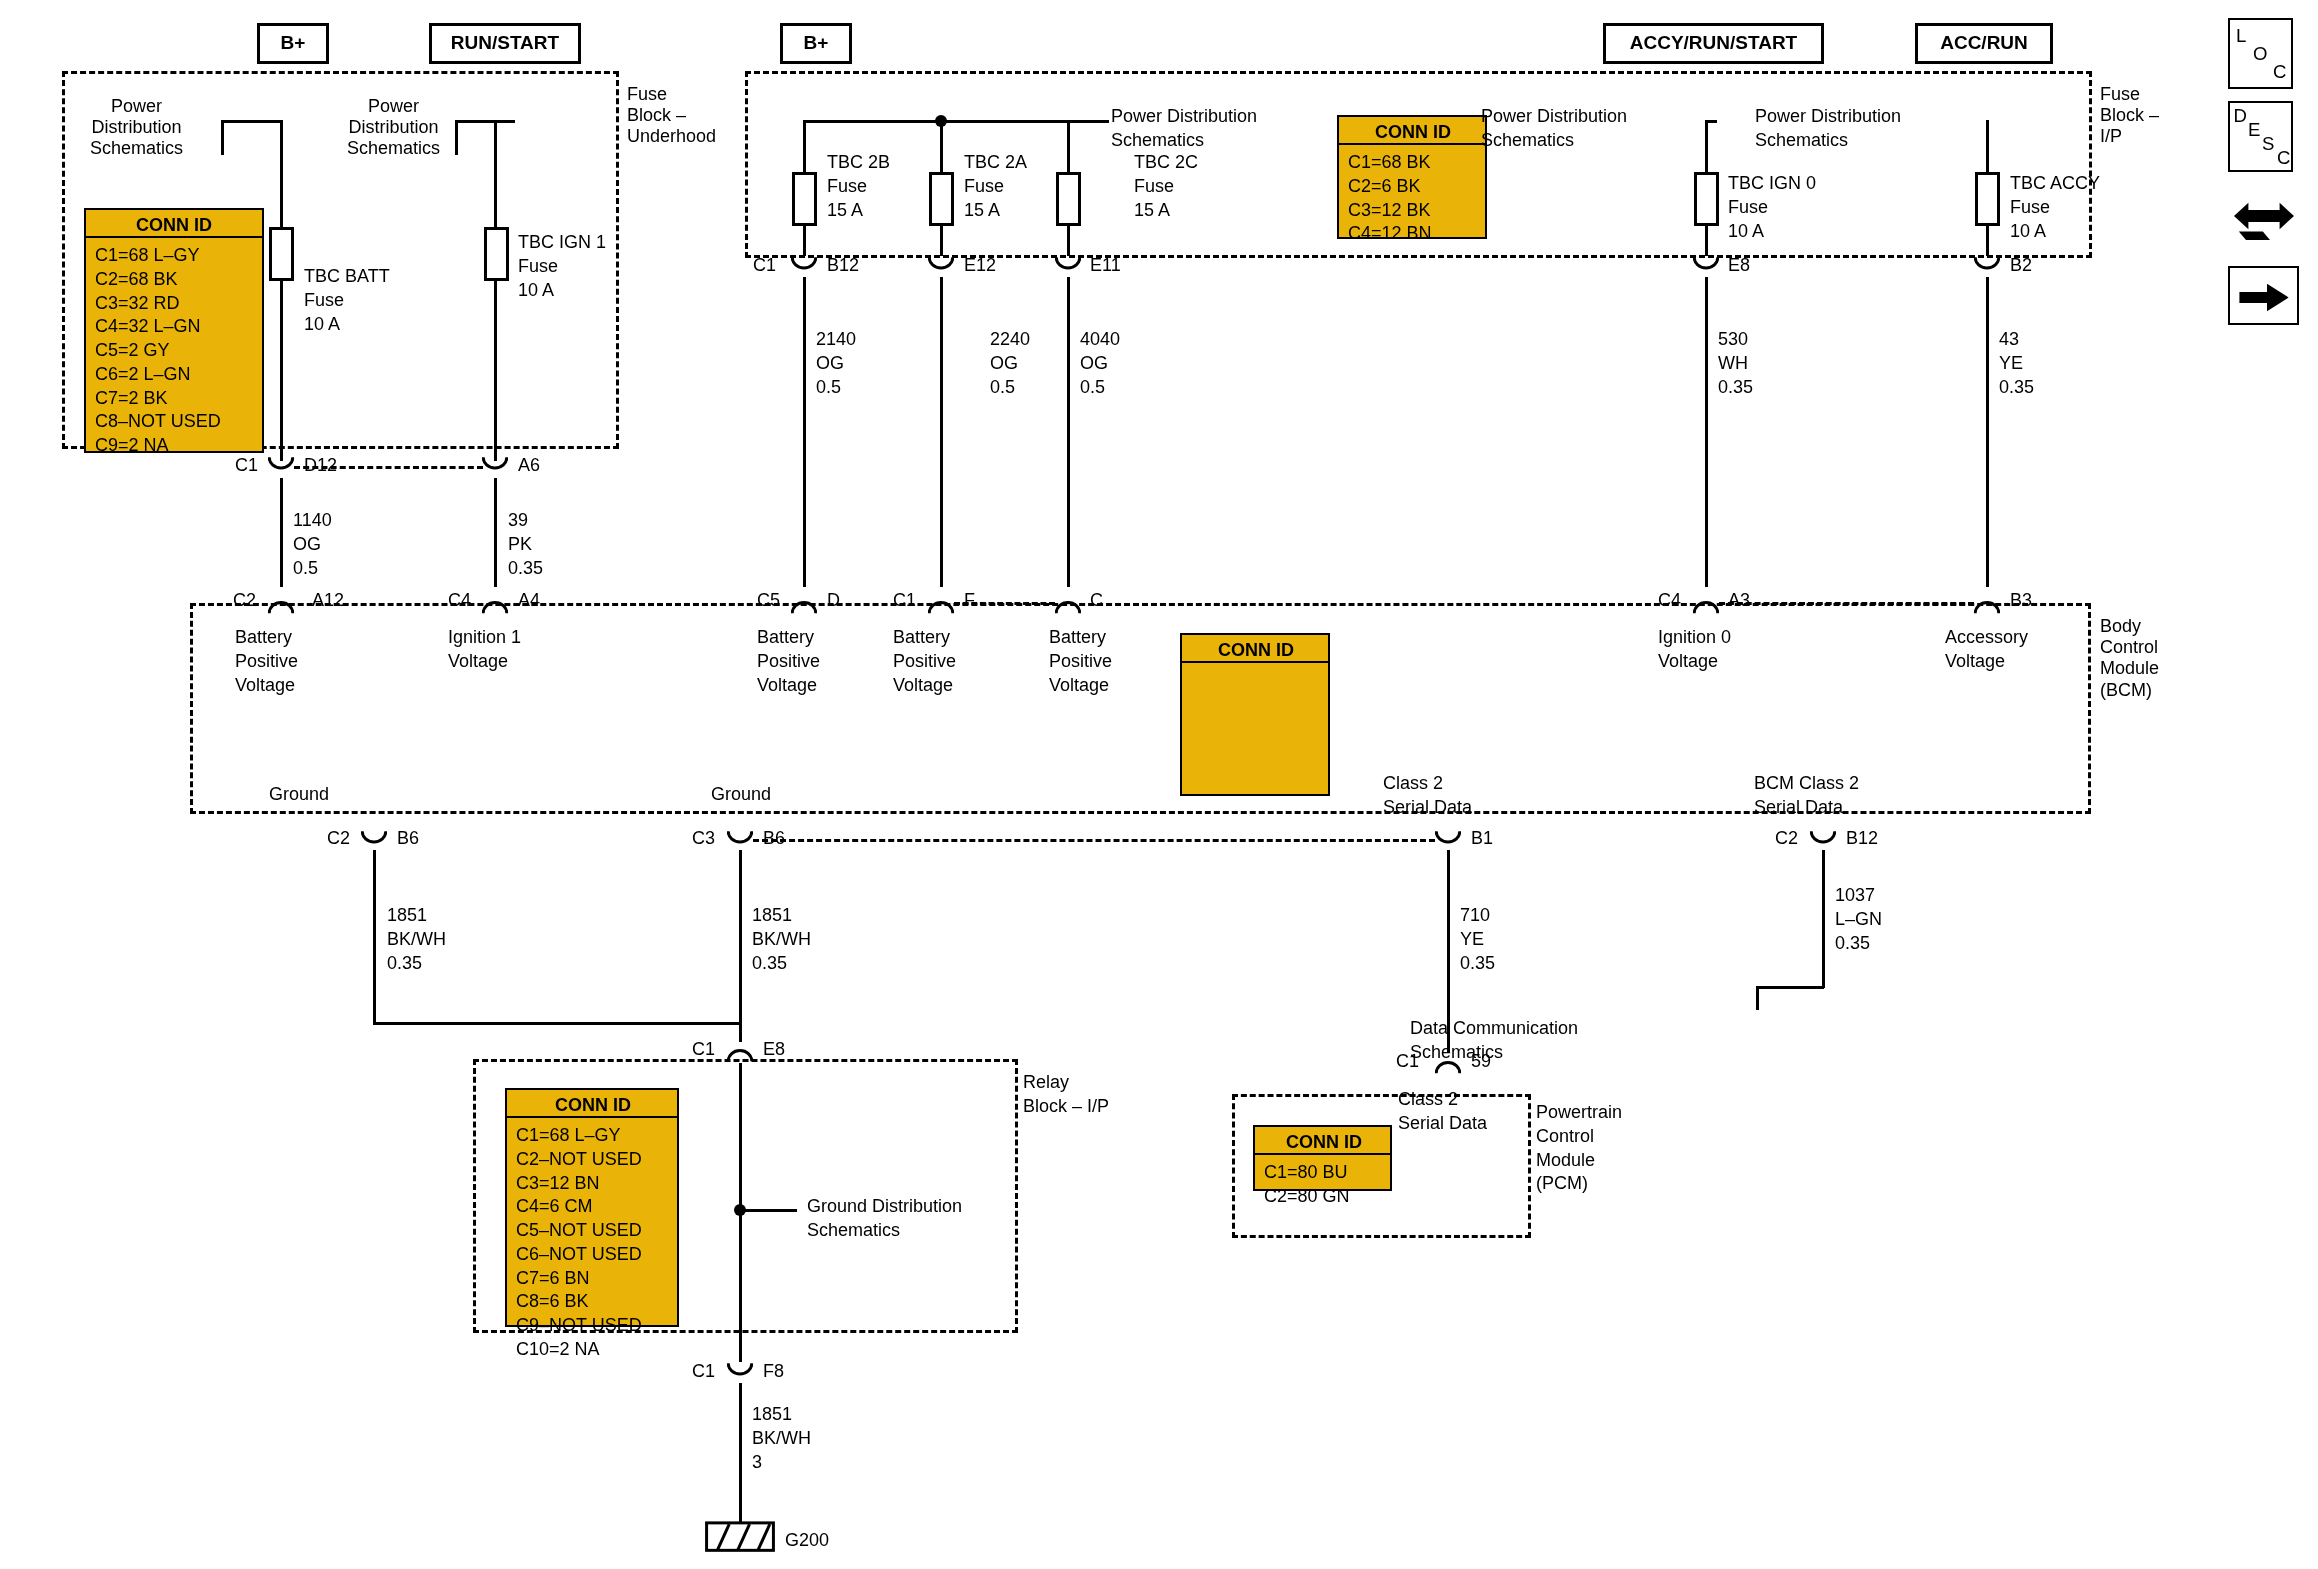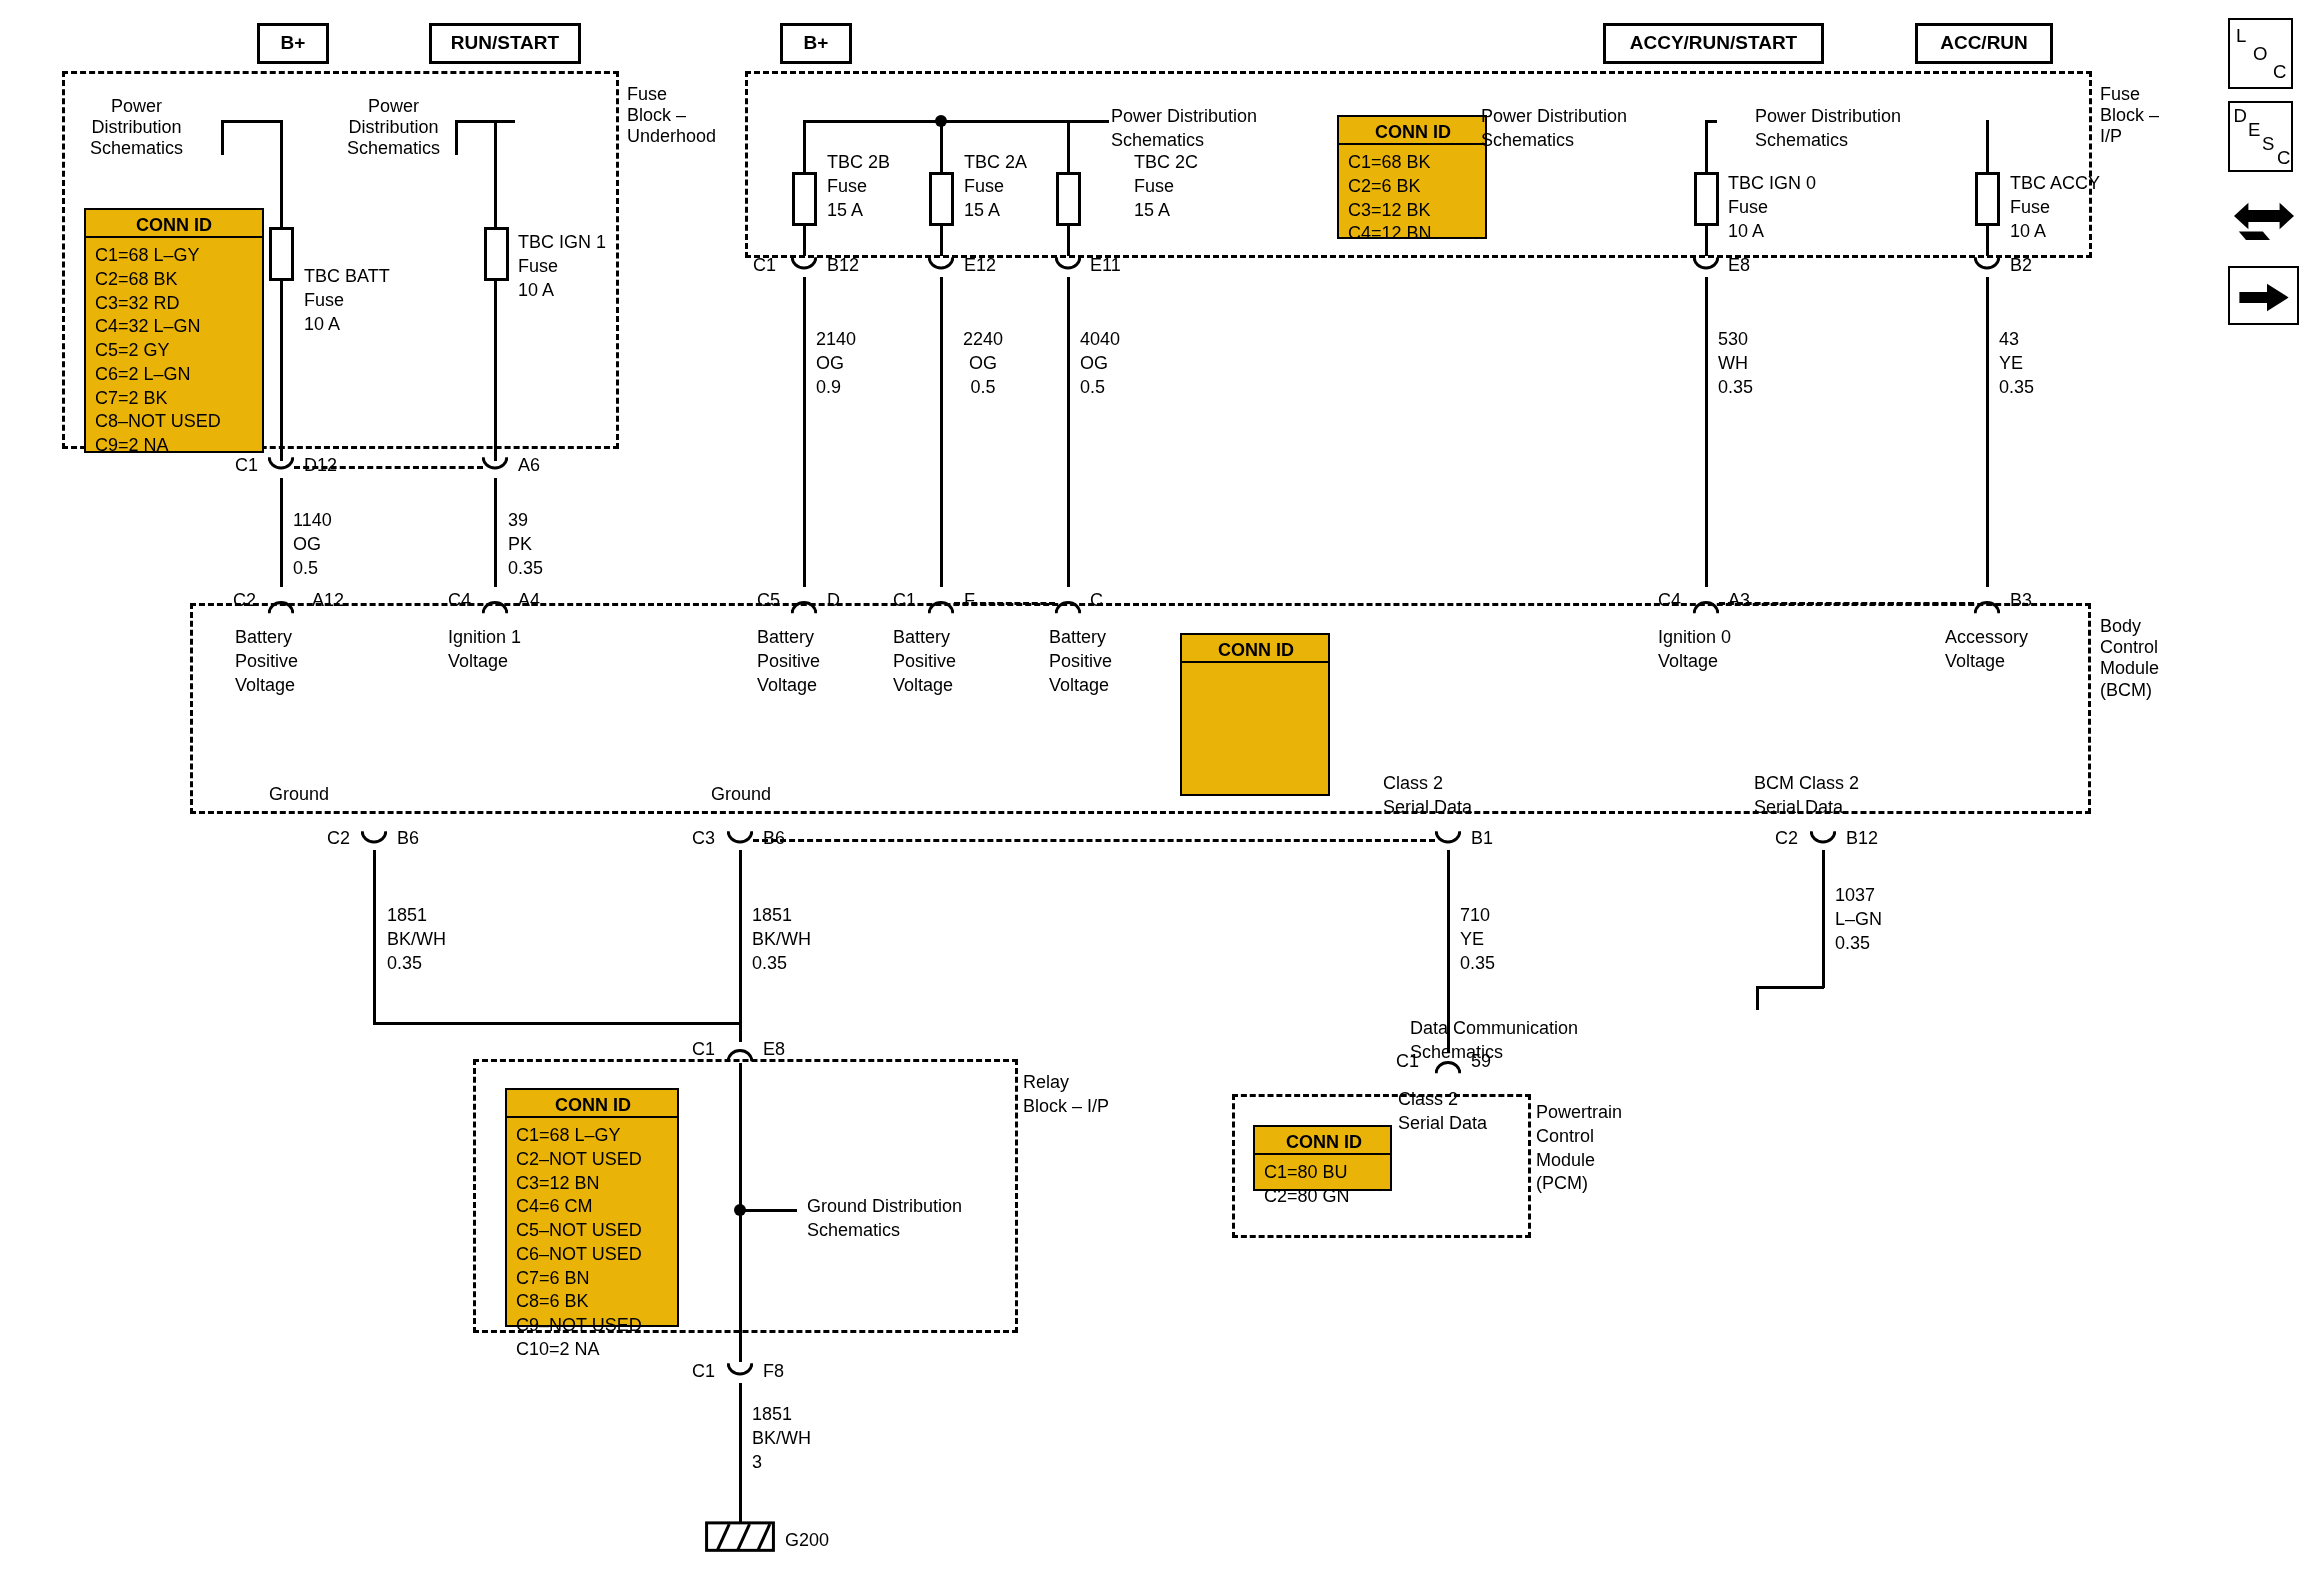--- a/index.html
+++ b/index.html
@@ -197,24 +197,24 @@
   <div class="t s30" style="left:1728px;top:255px;">E8</div>
 
   <svg style="position:absolute;left:1974px;top:256px;width:26px;height:21.5px;" viewBox="0 0 44 36" width="26" height="21.5">
     <path d="M2 2 a20 18 0 0 0 40 0" fill="none" stroke="#000" stroke-width="5"></path>
     </svg>
   <div class="t s30" style="left:2010px;top:255px;">B2</div>
 
   <div class="vl" style="left:803px;top:277px;width:3px;height:310px;"></div>
   <div class="t s30" style="left:816px;top:328px;line-height:1.32;">2140
 OG
-0.9</div>
+0.5</div>
 
   <div class="vl" style="left:940px;top:277px;width:3px;height:310px;"></div>
-  <div class="t s30" style="left:963px;top:328px;line-height:1.32;text-align:center;">2240
+  <div class="t s30" style="left:990px;top:328px;line-height:1.32;">2240
 OG
 0.5</div>
 
   <div class="vl" style="left:1067px;top:277px;width:3px;height:310px;"></div>
   <div class="t s30" style="left:1080px;top:328px;line-height:1.32;">4040
 OG
 0.5</div>
 
   <div class="vl" style="left:1705px;top:277px;width:3px;height:310px;"></div>
   <div class="t s30" style="left:1718px;top:328px;line-height:1.32;">530

